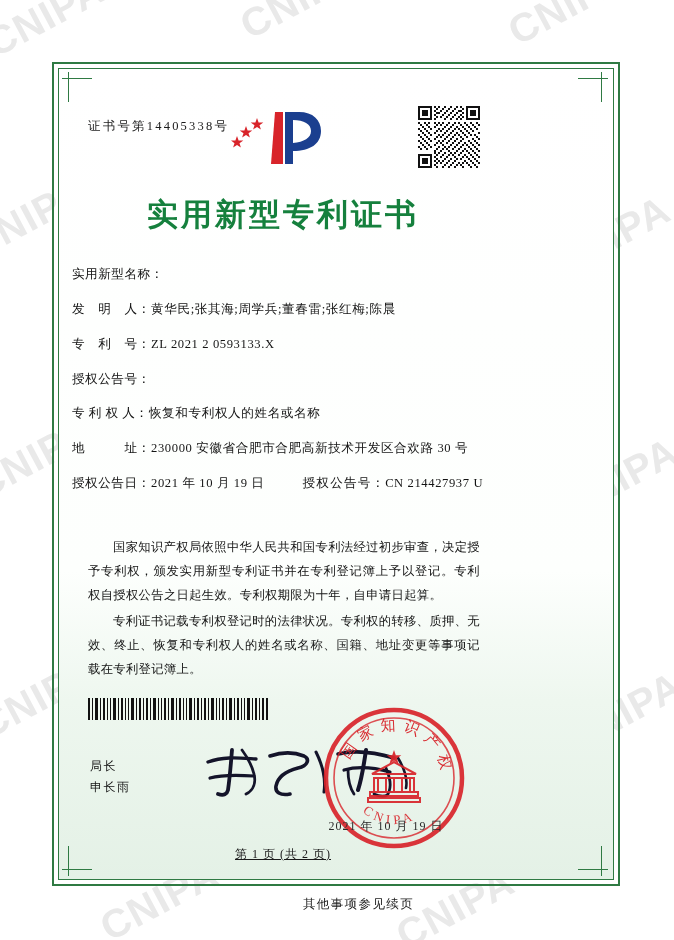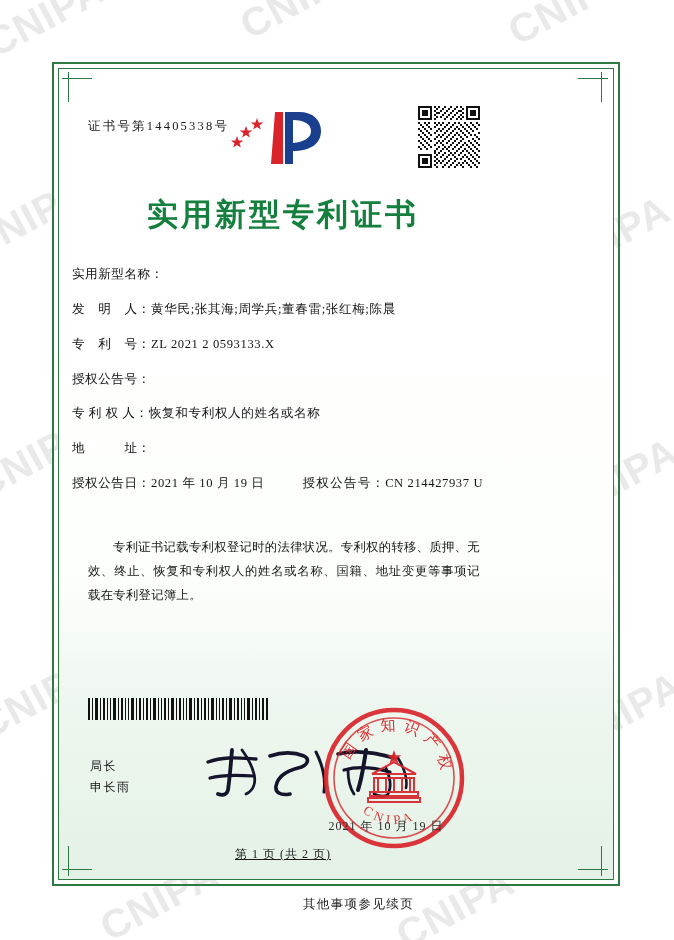--- a/index.html
+++ b/index.html
@@ -577,34 +577,36 @@
 
       <div class="row">
         <span class="label">专 利 权 人</span>
         <span class="colon">：</span>
         <span class="value">恢复和专利权人的姓名或名称</span>
       </div>
 
       <div class="row">
         <span class="label">地　　　址</span>
         <span class="colon">：</span>
+        <span class="value">230000 安徽省合肥市合肥高新技术开发区合欢路 30 号</span>
       </div>
 
       <div class="row split">
         <span class="label">授权公告日</span>
         <span class="colon">：</span>
         <span class="value">2021 年 10 月 19 日</span>
         <span class="label2">授权公告号</span>
         <span class="colon">：</span>
         <span class="value">CN 214427937 U</span>
       </div>
 
     </div>
 
     <div class="paras">
+      <p>国家知识产权局依照中华人民共和国专利法经过初步审查，决定授予专利权，颁发实用新型专利证书并在专利登记簿上予以登记。专利权自授权公告之日起生效。专利权期限为十年，自申请日起算。</p>
       <p>专利证书记载专利权登记时的法律状况。专利权的转移、质押、无效、终止、恢复和专利权人的姓名或名称、国籍、地址变更等事项记载在专利登记簿上。</p>
     </div>
 
     <div class="barcode">
       <svg viewBox="0 0 180 22" width="180" height="22" shape-rendering="crispEdges">
         <g fill="#111111">
           <rect x="0" y="0" width="2" height="22"></rect>
             <rect x="4" y="0" width="1" height="22"></rect>
           <rect x="7" y="0" width="3" height="22"></rect>
             <rect x="12" y="0" width="1" height="22"></rect>

